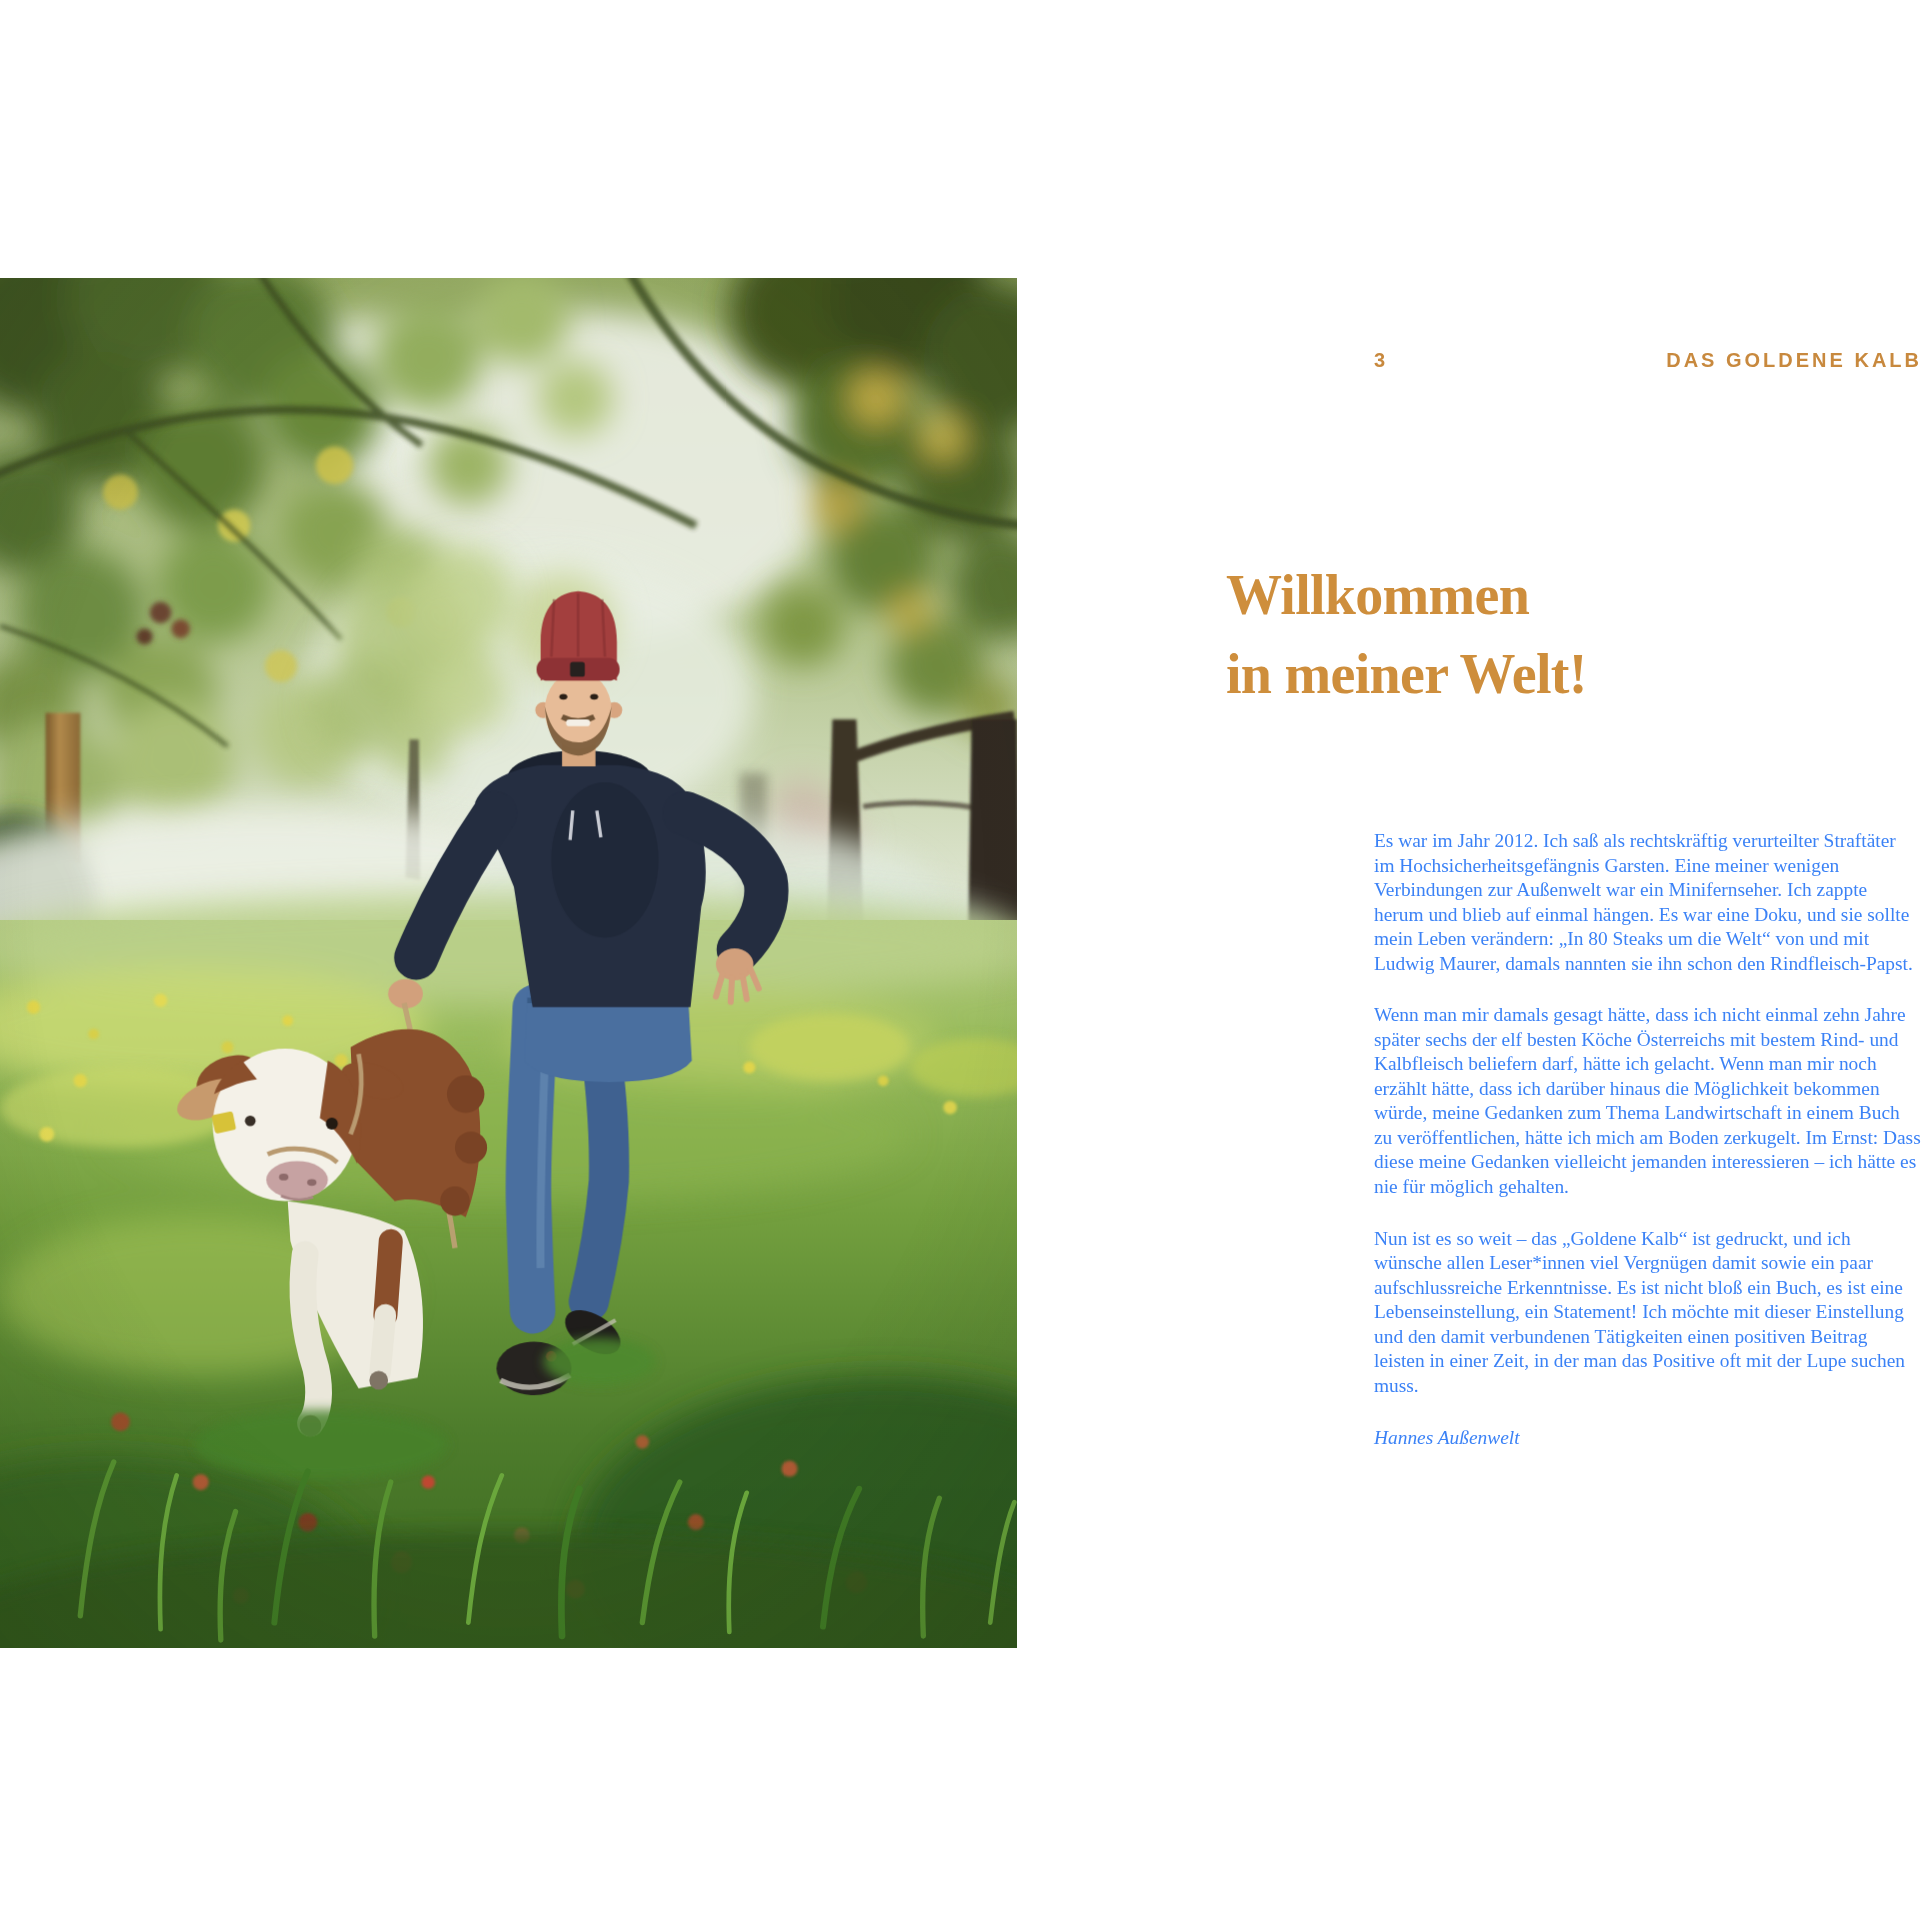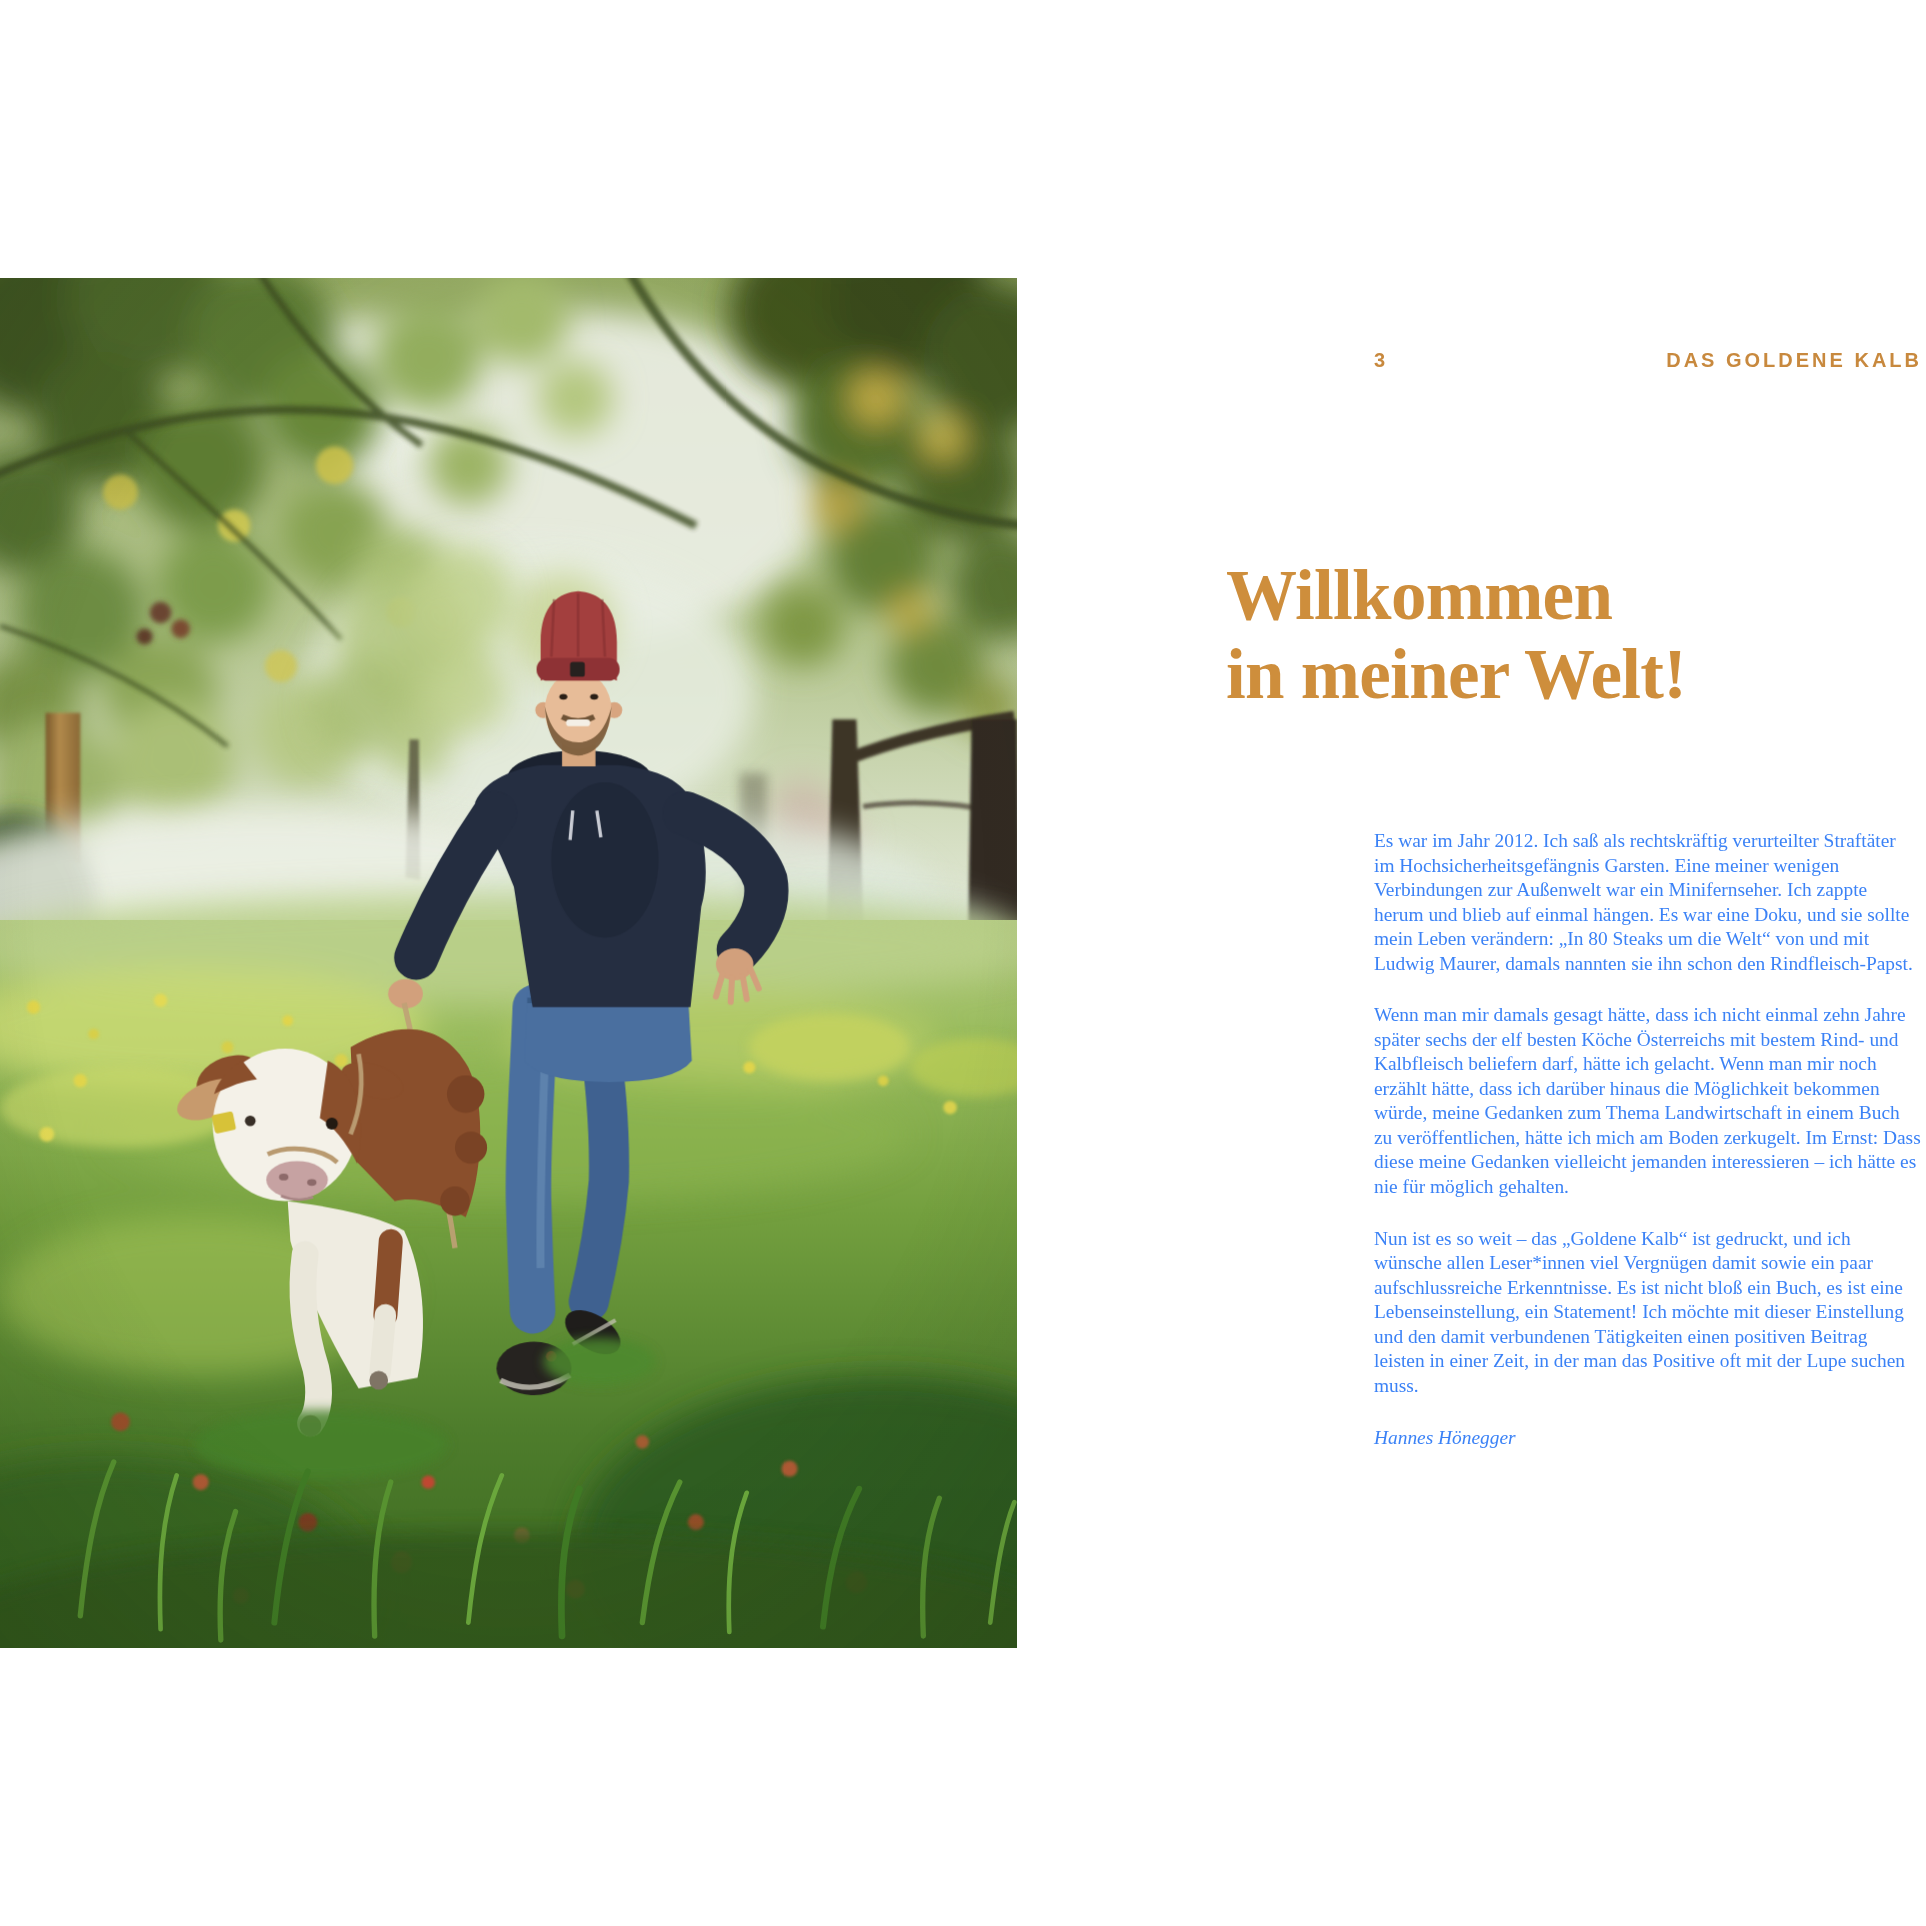--- a/index.html
+++ b/index.html
@@ -16,21 +16,21 @@
     position:absolute;left:1374px;top:349px;width:548px;
     display:flex;justify-content:space-between;align-items:baseline;
     font-family:"Liberation Sans","DejaVu Sans",sans-serif;
     font-weight:bold;color:#C8893E;
   }
   .pagenum{font-size:20px;letter-spacing:1.3px;}
   .runhead{font-size:20px;letter-spacing:3px;white-space:nowrap;}
   .title{
     position:absolute;left:1226px;top:556px;margin:0;
     font-family:"Liberation Serif","DejaVu Serif",serif;
-    font-weight:bold;font-size:71px;line-height:79px;
+    font-weight:bold;font-size:56px;line-height:79px;
     letter-spacing:-0.7px;color:#CE8E3C;
   }
   .bodycol{
     position:absolute;left:1374px;top:829px;width:547px;
     font-size:19.4px;line-height:24.5px;color:#3b82f6;
     text-align:left;
   }
   .bodycol p{margin:0 0 27.4px 0;}
   .signature{font-style:italic;}
 </style>
@@ -324,15 +324,15 @@
   <span class="pagenum">3</span>
   <span class="runhead">DAS GOLDENE KALB</span>
 </div>
 
 <h1 class="title"><span>Willkommen</span><br><span>in meiner Welt!</span></h1>
 
 <div class="bodycol">
   <p>Es war im Jahr 2012. Ich saß als rechtskräftig verurteilter Straf­täter im Hochsicherheitsgefängnis Garsten. Eine meiner wenigen Verbindungen zur Außenwelt war ein Minifernseher. Ich zappte herum und blieb auf einmal hängen. Es war eine Doku, und sie sollte mein Leben verändern: „In 80 Steaks um die Welt“ von und mit Ludwig Maurer, damals nannten sie ihn schon den Rindfleisch-Papst.</p>
   <p>Wenn man mir damals gesagt hätte, dass ich nicht einmal zehn Jahre später sechs der elf besten Köche Österreichs mit bestem Rind- und Kalbfleisch beliefern darf, hätte ich gelacht. Wenn man mir noch erzählt hätte, dass ich darüber hinaus die Möglichkeit bekommen würde, meine Gedanken zum Thema Landwirtschaft in einem Buch zu veröffentlichen, hätte ich mich am Boden zer­kugelt. Im Ernst: Dass diese meine Gedanken vielleicht jemanden interessieren – ich hätte es nie für möglich gehalten.</p>
   <p>Nun ist es so weit – das „Goldene Kalb“ ist gedruckt, und ich wünsche allen Leser*innen viel Vergnügen damit sowie ein paar aufschlussreiche Erkenntnisse. Es ist nicht bloß ein Buch, es ist eine Lebenseinstellung, ein Statement! Ich möchte mit dieser Einstellung und den damit verbundenen Tätigkeiten einen positiven Beitrag leisten in einer Zeit, in der man das Positive oft mit der Lupe suchen muss.</p>
-  <p class="signature">Hannes Hönegger</p>
+  <p class="signature">Hannes Außenwelt</p>
 </div>
 
 
 </body></html>

